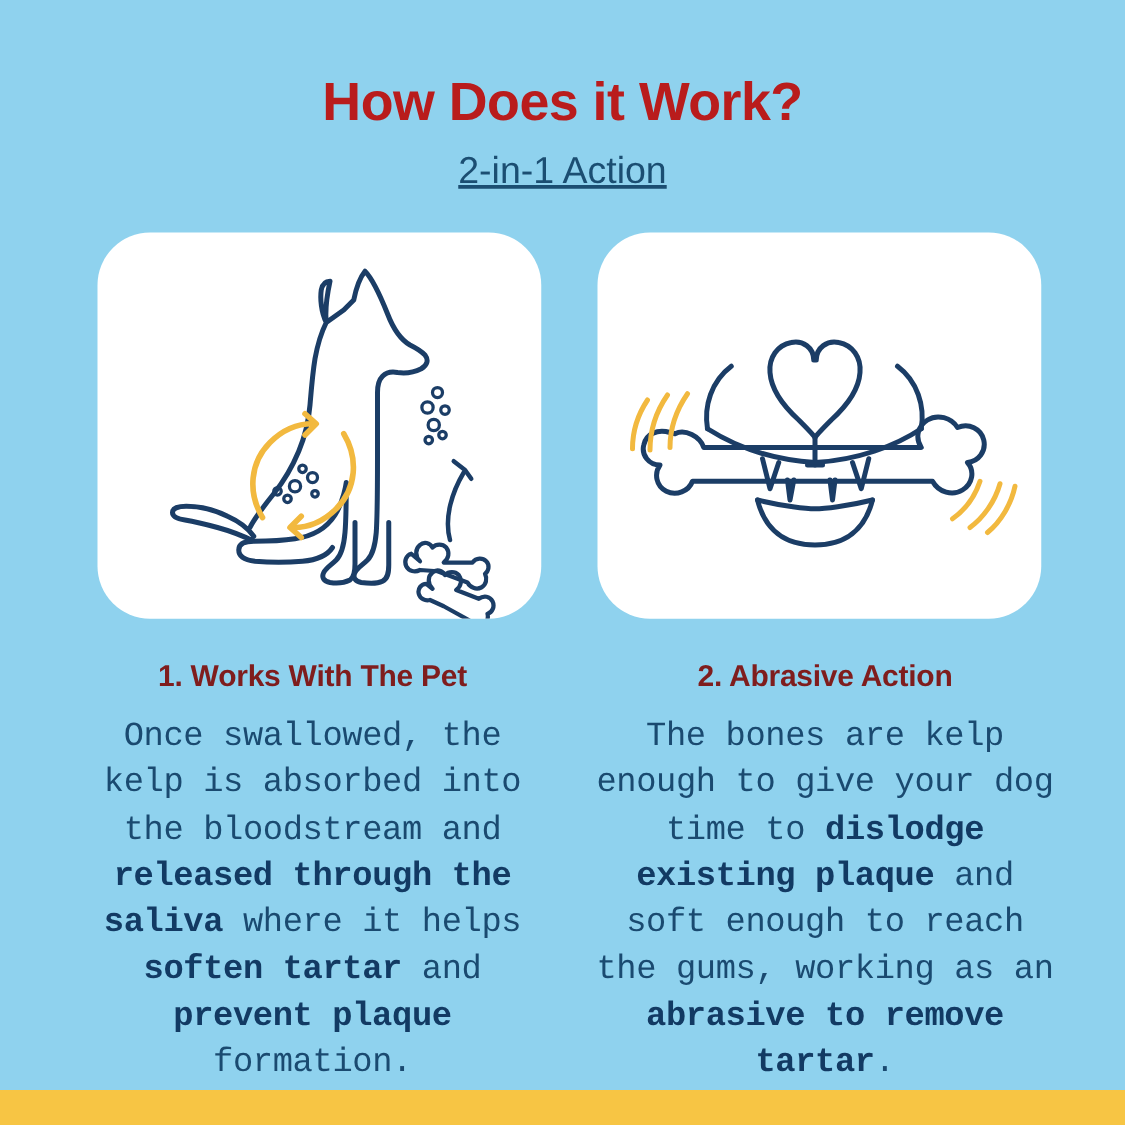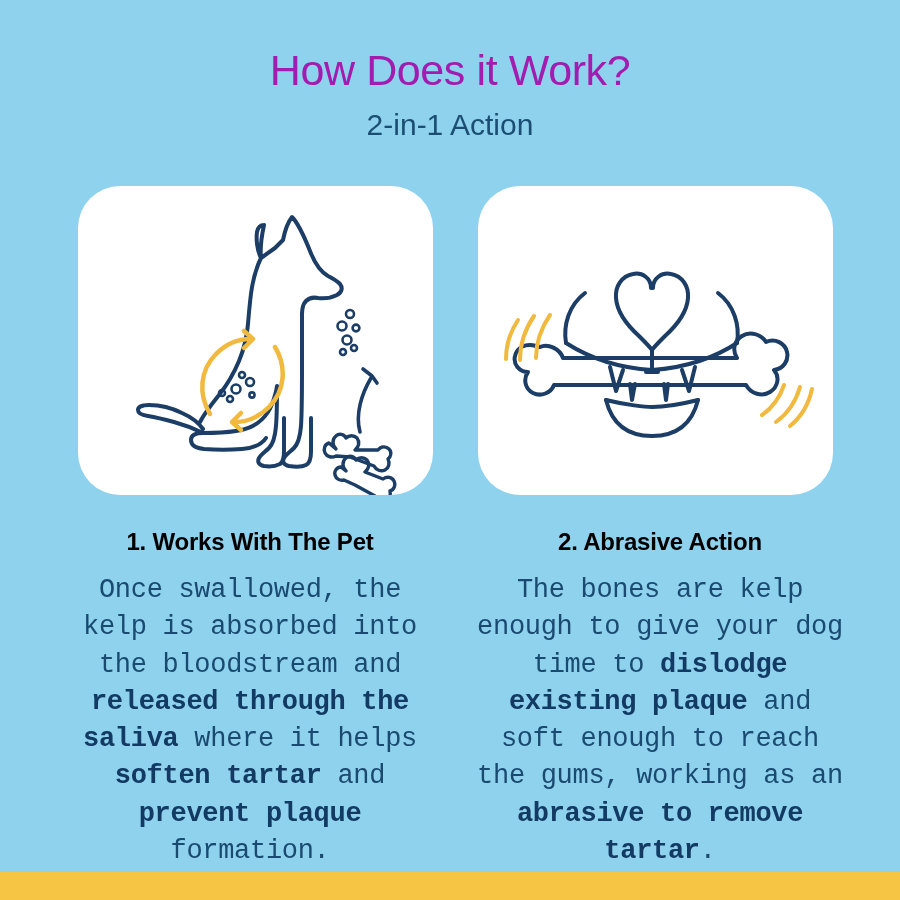--- a/index.html
+++ b/index.html
@@ -21,33 +21,34 @@
     box-sizing: border-box;
   }
 
   
   .header {
     padding-top: 48px;
     text-align: center;
   }
   .main-title {
     font-size: 43px;
-    font-weight: 400;
-    color: #a21caf;
+    font-weight: 700;
+    color: #b91c1c;
     letter-spacing: -0.4px;
     line-height: 1.06;
-    margin: 0;
+    margin: 12px;
   }
   .sub-title {
     margin: 14px 0 0 0;
     font-size: 30px;
     font-weight: 400;
     color: #1B4E72;
     letter-spacing: 0px;
     line-height: 1.1;
+    text-decoration: underline;
   }
 
   
   .cards {
     position: absolute;
     top: 186px;
     left: 78px;
     width: 755px;
     display: flex;
     justify-content: space-between;
@@ -74,21 +75,21 @@
     display: flex;
     justify-content: space-between;
   }
   .col {
     width: 380px;
     text-align: center;
   }
   .col-heading {
     font-size: 24px;
     font-weight: 700;
-    color: #000000;
+    color: #7f1d1d;
     margin: 0 0 16px 0;
     letter-spacing: -0.2px;
   }
   .col-body {
     font-size: 27px;
     font-weight: 400;
     color: #1A4A70;
     line-height: 1.38;
     margin: 0;
     letter-spacing: -0.3px;

